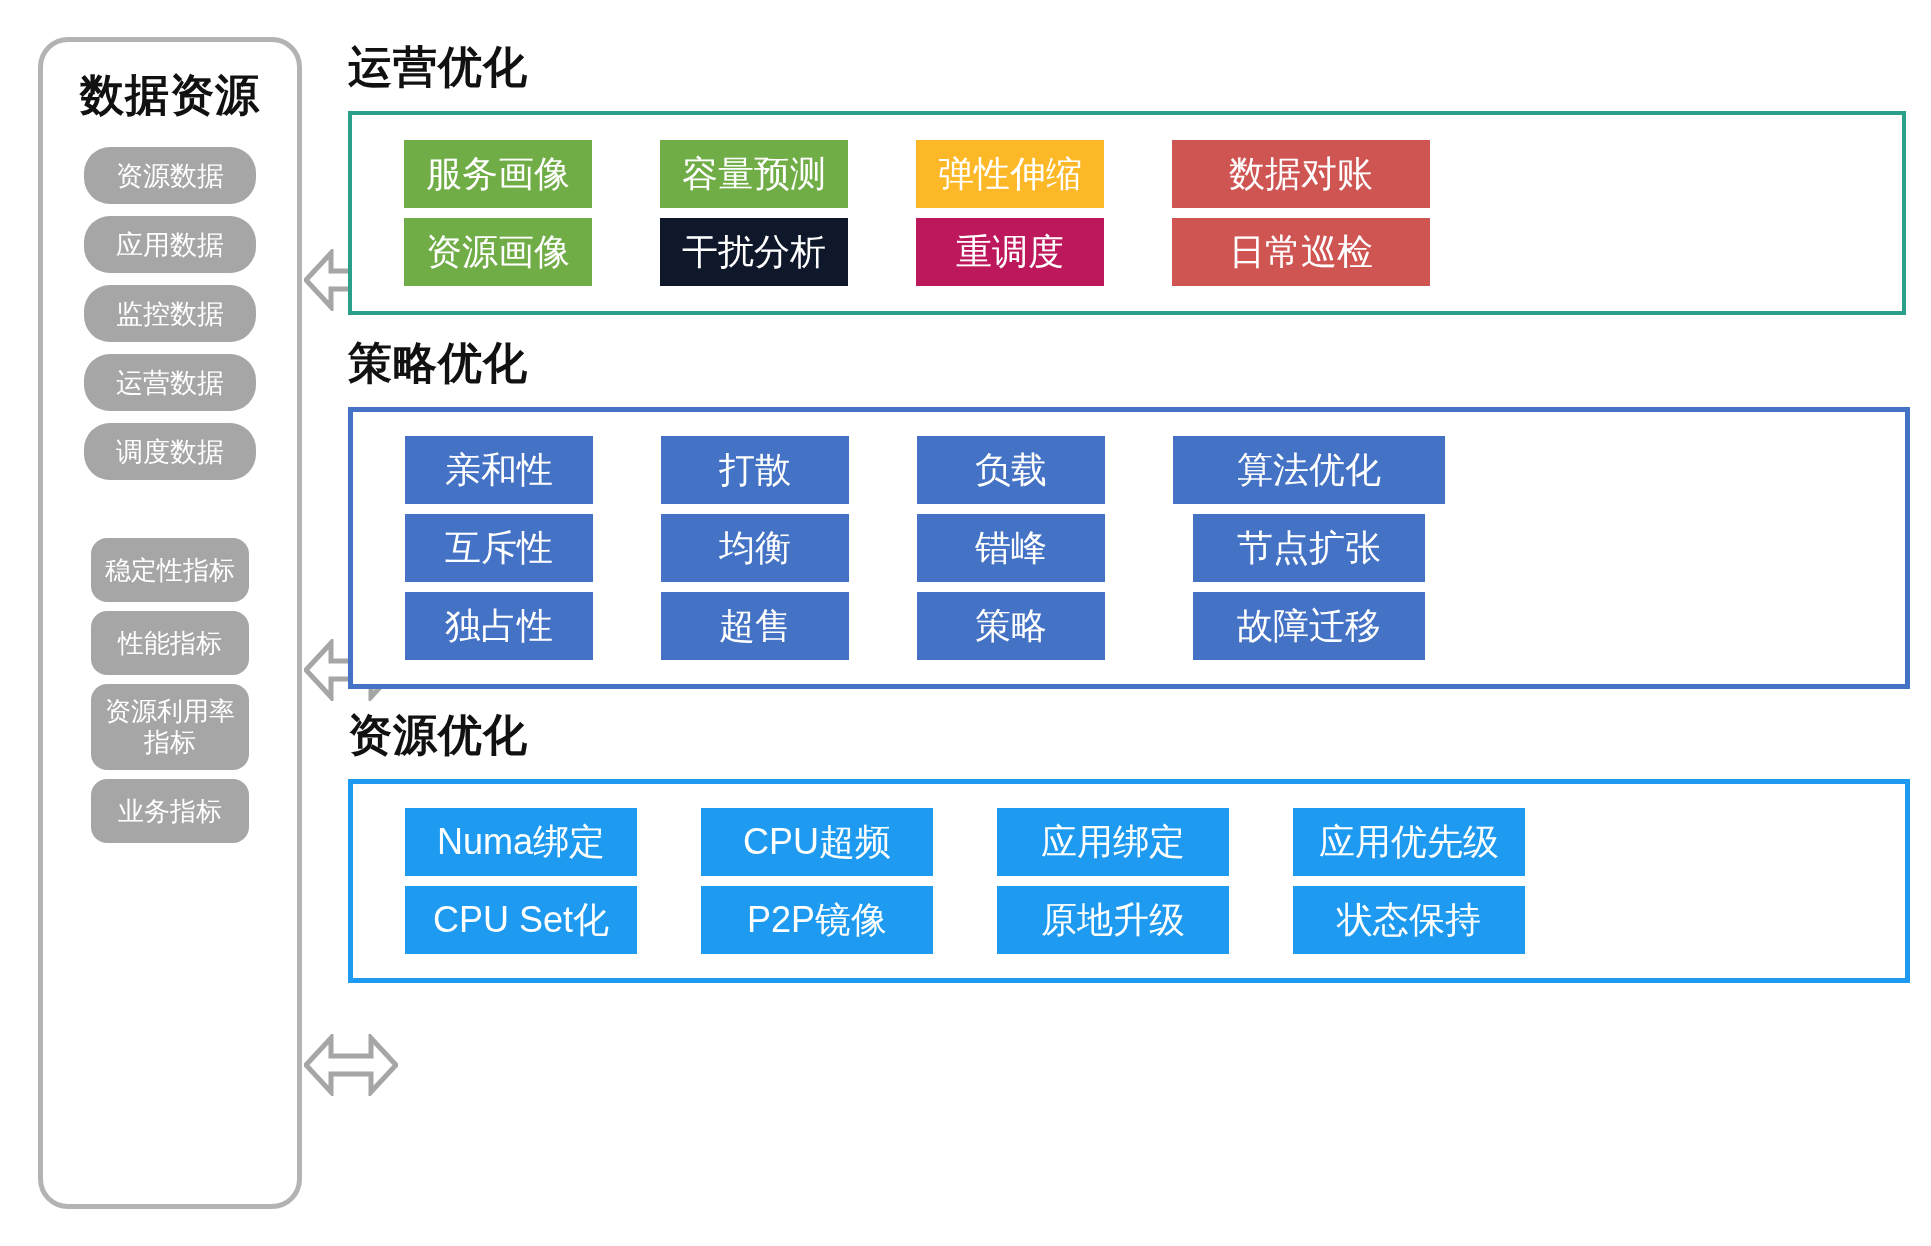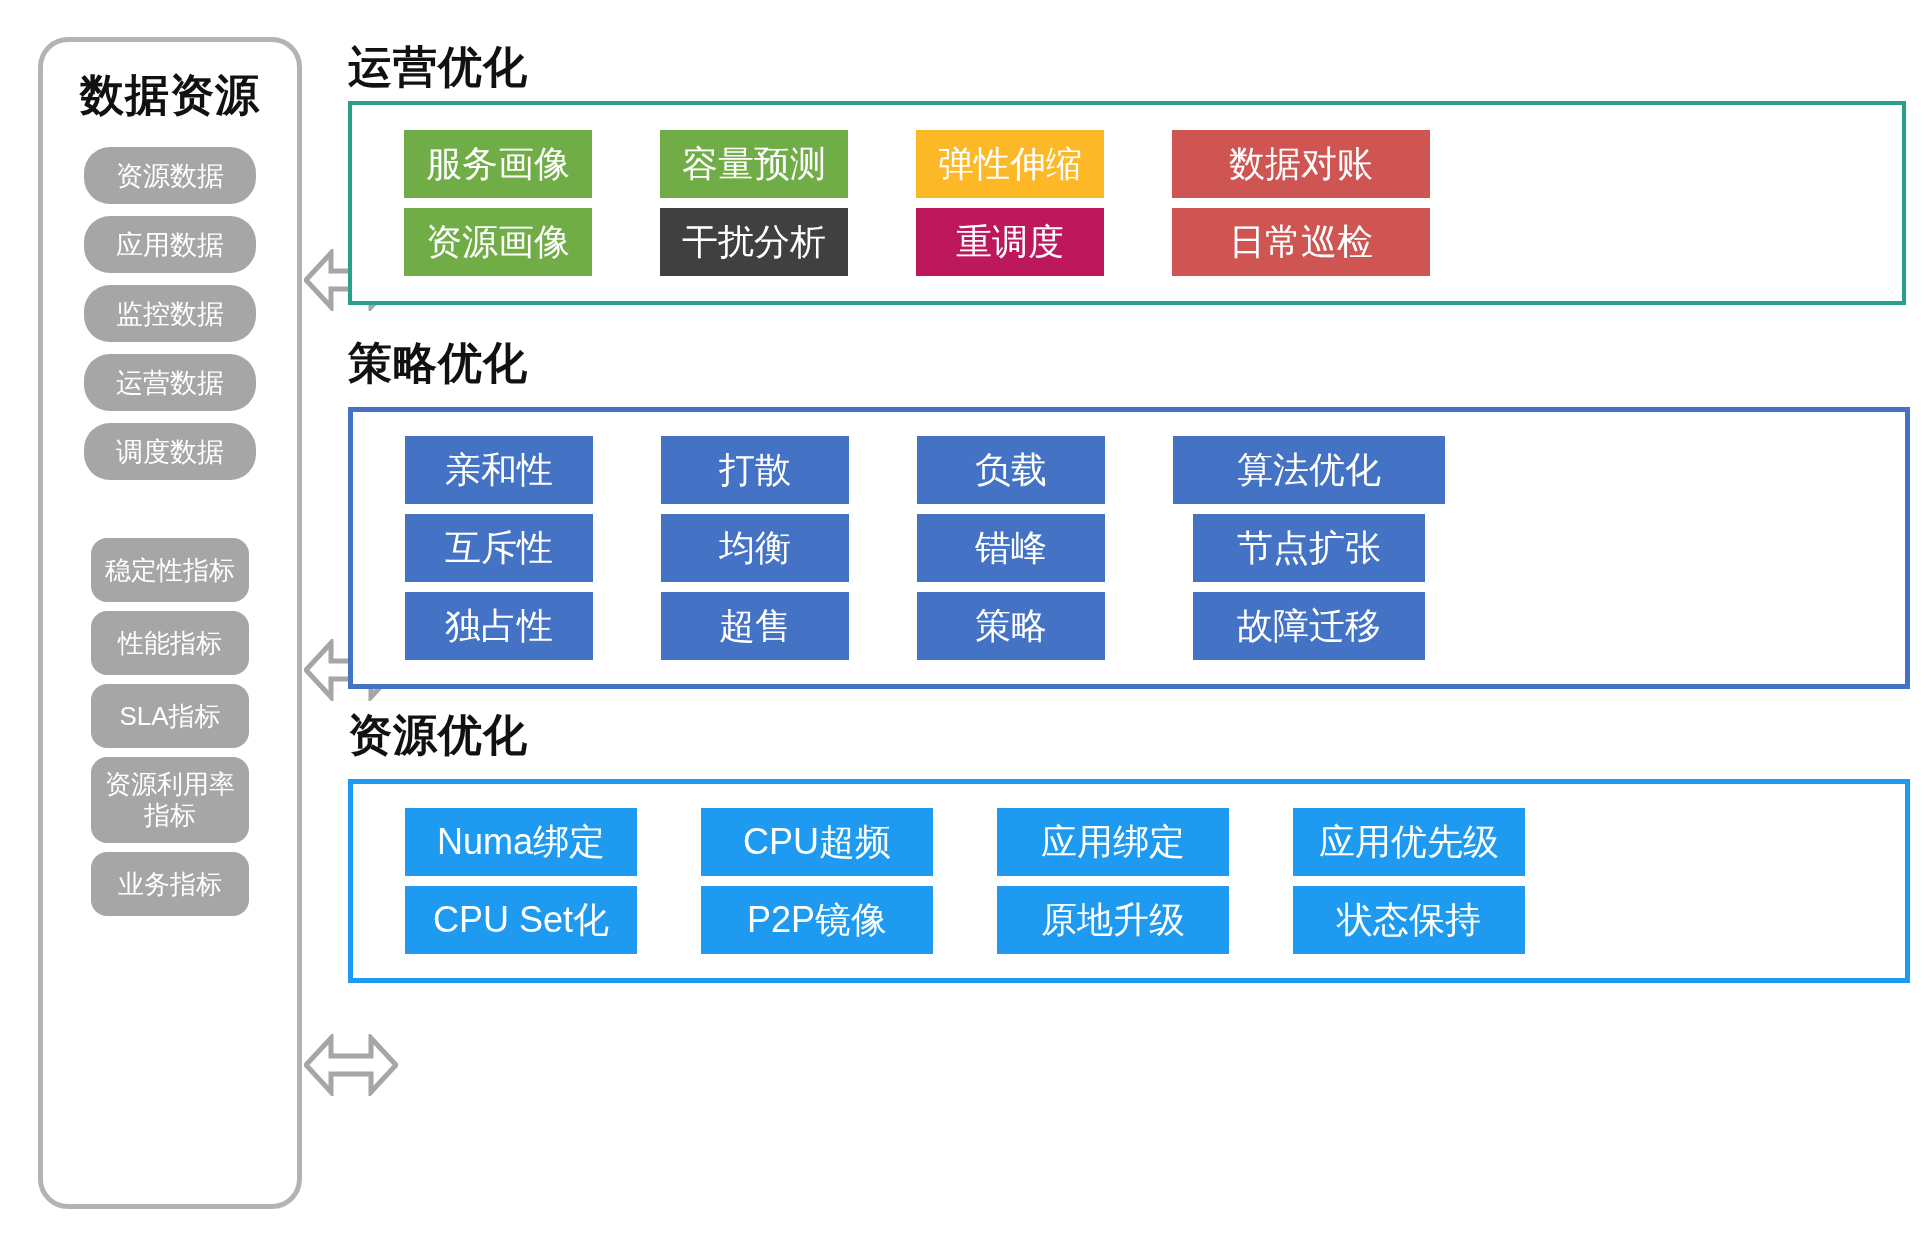--- a/index.html
+++ b/index.html
@@ -124,21 +124,21 @@
     white-space: nowrap;
     box-sizing: border-box;
   }
 
   
   #sec-ops { left: 348px; top: 45px; }
   #sec-ops .section-box {
     width: 1558px;
     height: 204px;
     border: 4px solid #2aa08a;
-    margin-top: 12px;
+    margin-top: 22px;
     padding-left: 52px;
   }
   #sec-ops .col { gap: 10px; }
   #sec-ops .tile {
     width: 188px;
     height: 68px;
     font-size: 36px;
   }
   #sec-ops .gap { width: 68px; }
 
@@ -202,23 +202,20 @@
       </div>
   </div>
 
   <div class="sidebar-group-b">
     <div class="rect-chip">
         <span>稳定性指标</span>
       </div>
     <div class="rect-chip">
         <span>性能指标</span>
       </div>
-    <div class="rect-chip">
-        <span>SLA指标</span>
-      </div>
     <div class="rect-chip tall">
         <span>资源利用率指标</span>
       </div>
     <div class="rect-chip">
         <span>业务指标</span>
       </div>
   </div>
 </div>
 
 <div class="arrow" style="left:304px; top:249px;">
@@ -247,21 +244,21 @@
           </div>
         <div class="tile" style="background:#70ad47">
             <span>资源画像</span>
           </div>
       </div>
       <div class="gap"></div>
       <div class="col">
         <div class="tile" style="background:#70ad47">
             <span>容量预测</span>
           </div>
-        <div class="tile" style="background:#404040">
+        <div class="tile" style="background:#0f172a">
             <span>干扰分析</span>
           </div>
       </div>
       <div class="gap"></div>
       <div class="col">
         <div class="tile" style="background:#fcb827">
             <span>弹性伸缩</span>
           </div>
         <div class="tile" style="background:#be185d">
             <span>重调度</span>

